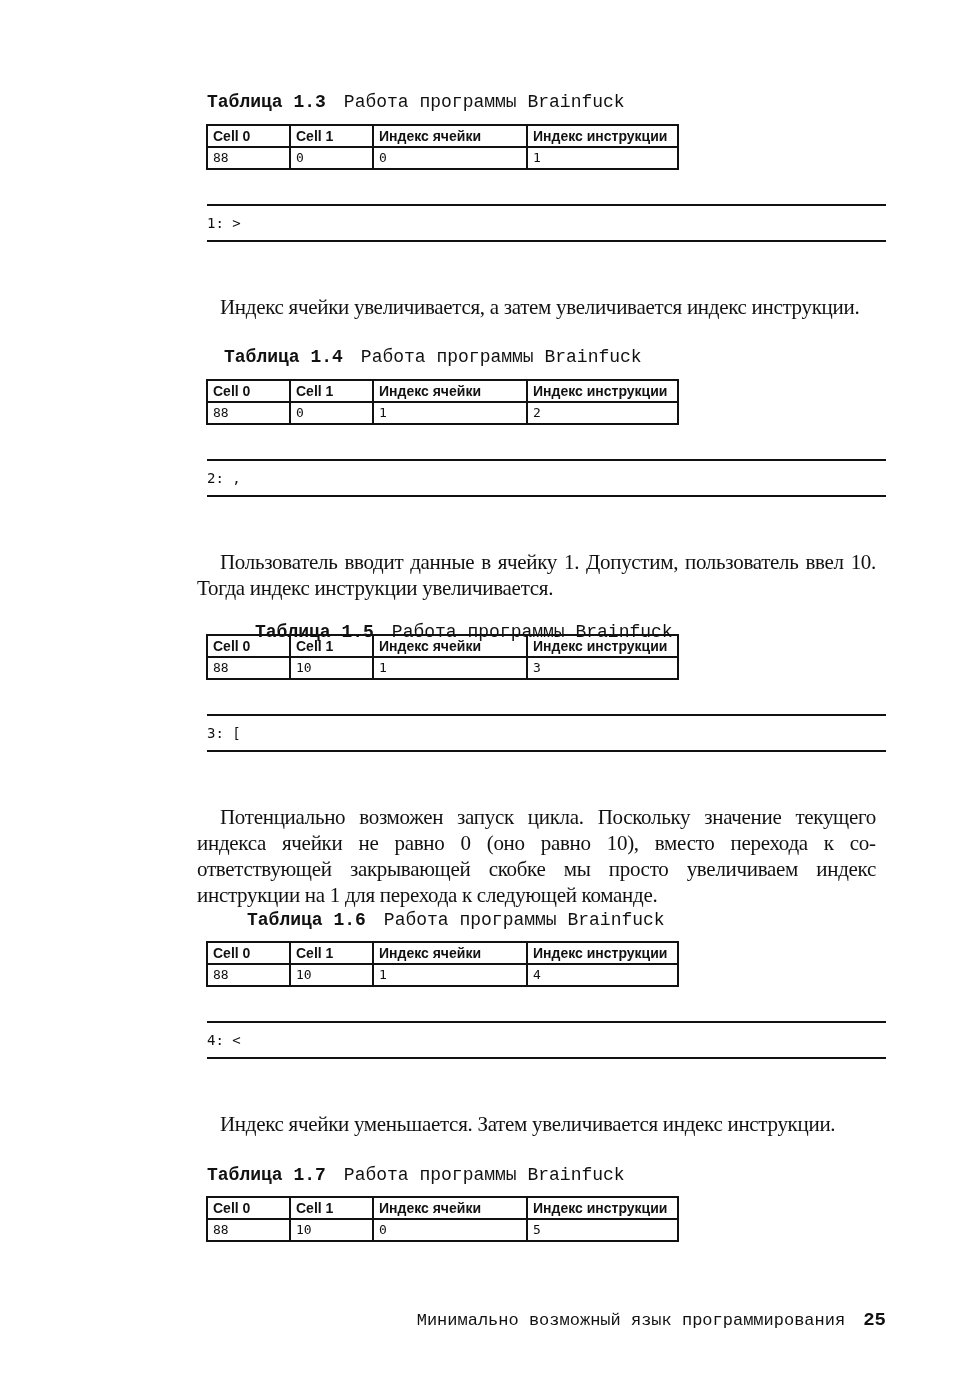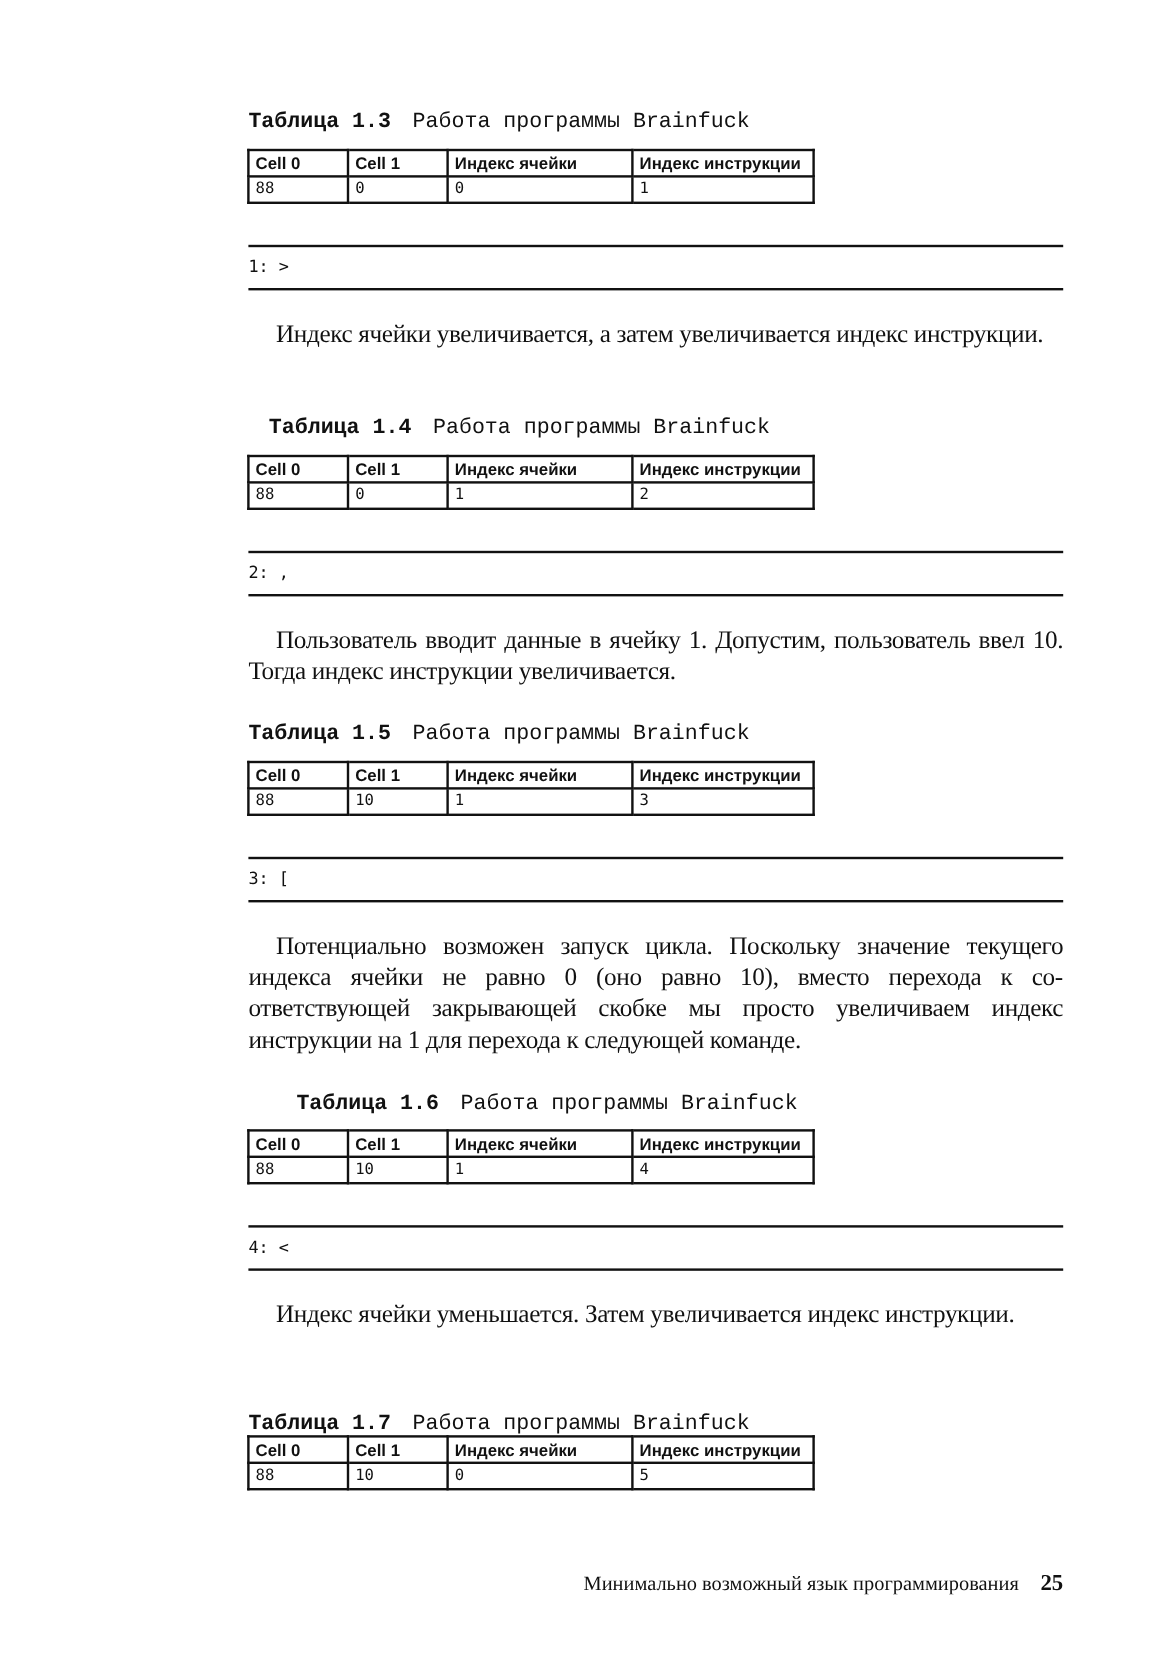--- a/index.html
+++ b/index.html
@@ -7,23 +7,23 @@
   .abs { position:absolute; }
   .caption { left:207px; font-family:Liberation Mono, monospace; font-size:18px; line-height:22px; white-space:nowrap; }
   .caption .num { font-weight:bold; margin-right:18px; }
   table.bf { position:absolute; left:206px; width:473px; border-collapse:collapse; font-size:14px; }
   table.bf td { border:2px solid #111; height:20px; padding:0 0 0 5px; vertical-align:middle; line-height:18px; }
   table.bf tr.head td { font-family:"Liberation Sans", sans-serif; font-weight:bold; }
   table.bf tr.data td { font-family:"DejaVu Sans Mono", monospace; font-size:13px; }
   .c0 { width:76px; } .c1 { width:76px; } .c2 { width:147px; }
   .code { left:207px; width:679px; height:34px; border-top:2px solid #111; border-bottom:2px solid #111;
           font-family:"DejaVu Sans Mono", monospace; font-size:14px; line-height:34px; }
-  .para { left:207px; width:679px; font-family:"Liberation Serif", serif; font-size:21px; line-height:26px;
-          text-align:justify; text-indent:23px; letter-spacing:-0.3px; }
-  .footer { right:88px; top:1309px; font-family:Liberation Serif, serif; font-size:17px; white-space:nowrap;text-align:center; }
+  .para { left:197px; width:679px; font-family:"Liberation Serif", serif; font-size:21px; line-height:26px;
+          text-align:justify; text-indent:23px; letter-spacing:-0.3px;margin-top:29px; }
+  .footer { right:88px; top:1309px; font-family:Liberation Mono, monospace; font-size:17px; white-space:nowrap;text-align:center; }
   .footer .pg { font-weight:bold; font-size:19px; margin-left:18px; }
 </style>
 </head>
 <body>
 
 <div class="abs caption" style="top:91px;">
   <span class="num">Таблица 1.3</span><span>Работа программы Brainfuck</span>
 </div>
 <table class="bf" style="top:124px;">
   <tbody>
@@ -61,21 +61,21 @@
     <td>0</td>
     <td>1</td>
     <td>2</td>
   </tr>
 </tbody>
   </table>
 
 <div class="abs code" style="top:459px;">2: ,</div>
 <div class="abs para" style="top:520px;">Пользователь вводит данные в ячейку 1. Допустим, пользователь ввел 10. Тогда индекс инструкции увеличивается.</div>
 
-<div class="abs caption" style="top:601px;">
+<div class="abs caption" style="top:621px;margin-left:48px;">
   <span class="num">Таблица 1.5</span><span>Работа программы Brainfuck</span>
 </div>
 <table class="bf" style="top:634px;">
   <tbody>
       <tr class="head">
     <td class="c0">Cell 0</td>
     <td class="c1">Cell 1</td>
     <td class="c2">Индекс ячейки</td>
     <td>Индекс инструкции</td>
   </tr>
@@ -107,21 +107,21 @@
     <td>10</td>
     <td>1</td>
     <td>4</td>
   </tr>
 </tbody>
   </table>
 
 <div class="abs code" style="top:1021px;">4: &lt;</div>
 <div class="abs para" style="top:1082px;">Индекс ячейки уменьшается. Затем увеличивается индекс инструк­ции.</div>
 
-<div class="abs caption" style="top:1164px;margin-top:12px;">
+<div class="abs caption" style="top:1164px;">
   <span class="num">Таблица 1.7</span><span>Работа программы Brainfuck</span>
 </div>
 <table class="bf" style="top:1196px;">
   <tbody>
       <tr class="head">
     <td class="c0">Cell 0</td>
     <td class="c1">Cell 1</td>
     <td class="c2">Индекс ячейки</td>
     <td>Индекс инструкции</td>
   </tr>

